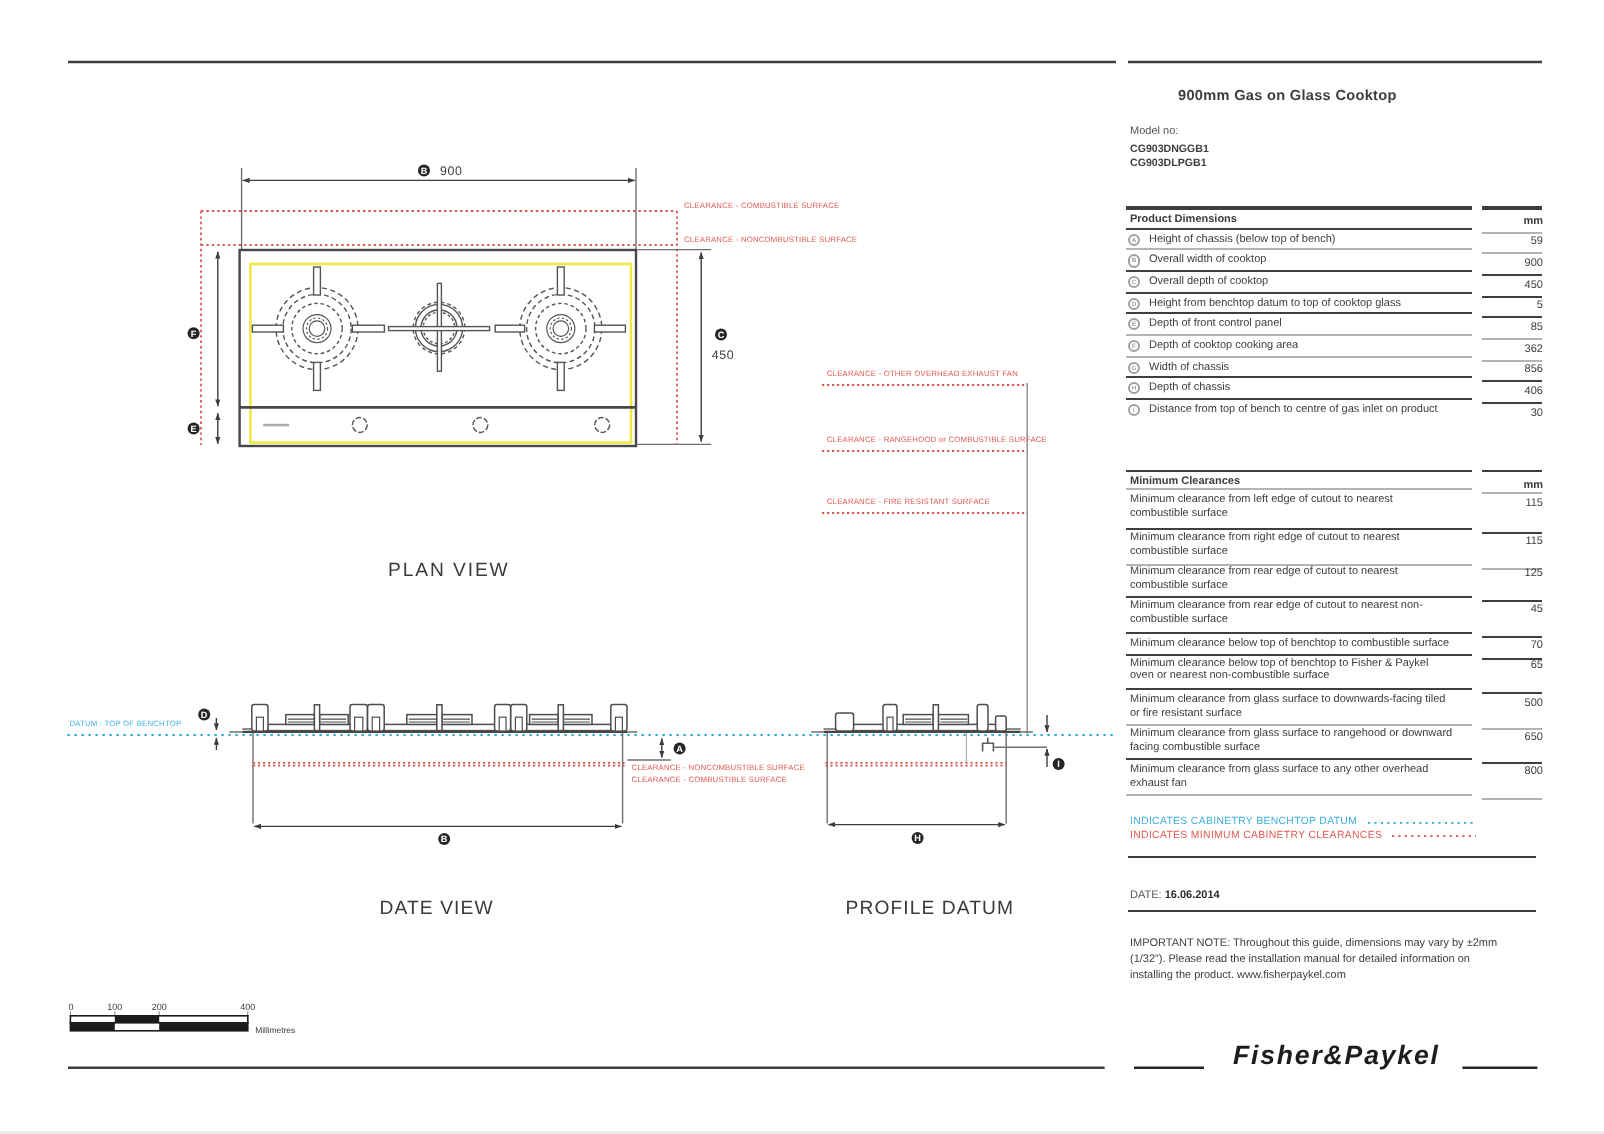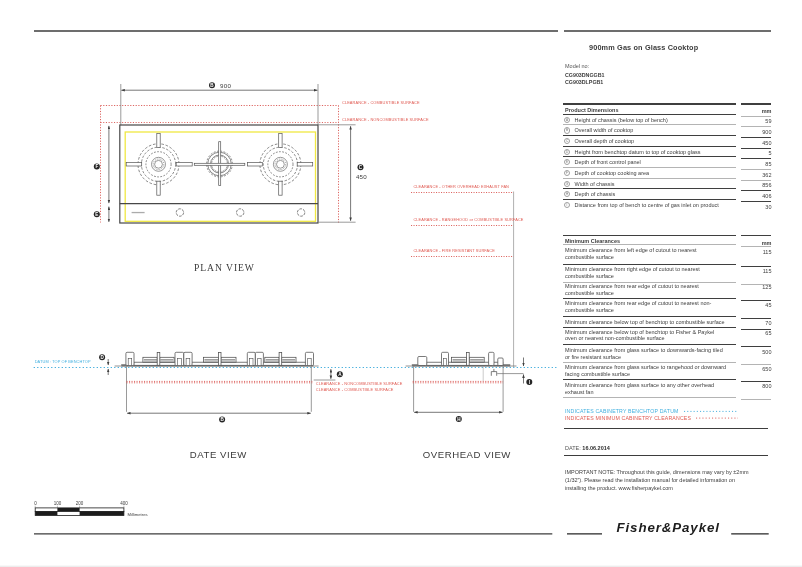--- a/index.html
+++ b/index.html
@@ -436,25 +436,25 @@
 <div class="rule" style="left:563.6px;top:428.2px;width:204.8px;height:1px;"></div>
 
 <div class="t" style="left:565px;top:444.6px;color:#555555;">DATE: <span class="b" style="color:#2e2e2e;">16.06.2014</span></div>
 
 <div class="rule" style="left:563.6px;top:455.2px;width:204.8px;height:1px;"></div>
 
 <div class="t" style="left:565px;top:467.6px;white-space:nowrap;line-height:8px;">IMPORTANT NOTE: Throughout this guide, dimensions may vary by ±2mm<br>(1/32”). Please read the installation manual for detailed information on<br>installing the product. www.fisherpaykel.com</div>
 
 <div class="abs" style="left:616.5px;top:520.4px;font-size:13.3px;font-weight:bold;font-style:italic;color:#1d1d1d;letter-spacing:0.9px;white-space:nowrap;">Fisher&amp;Paykel</div>
 
-<div class="vtitle" style="left:194px;top:262px;letter-spacing:0.95px;font-family:Liberation Serif, serif;">PLAN VIEW</div>
+<div class="vtitle" style="left:194px;top:280px;letter-spacing:0.95px;">PLAN VIEW</div>
 
 <div class="vtitle" style="left:189.8px;top:449.2px;">DATE VIEW</div>
 
-<div class="vtitle" style="left:422.8px;top:449.2px;">OVERHEAD VIEW</div>
+<div class="vtitle" style="left:422.8px;top:449.2px;">PROFILE DATUM</div>
 
 <div class="cl" style="left:342px;top:99.8px;">CLEARANCE - COMBUSTIBLE SURFACE</div>
 
 <div class="cl" style="left:342px;top:116.6px;">CLEARANCE - NONCOMBUSTIBLE SURFACE</div>
 
 <div class="cl" style="left:413.4px;top:184px;">CLEARANCE - OTHER OVERHEAD EXHAUST FAN</div>
 
 <div class="cl" style="left:413.4px;top:217.4px;">CLEARANCE - RANGEHOOD or COMBUSTIBLE SURFACE</div>
 
 <div class="cl" style="left:413.4px;top:248.4px;">CLEARANCE - FIRE RESISTANT SURFACE</div>

